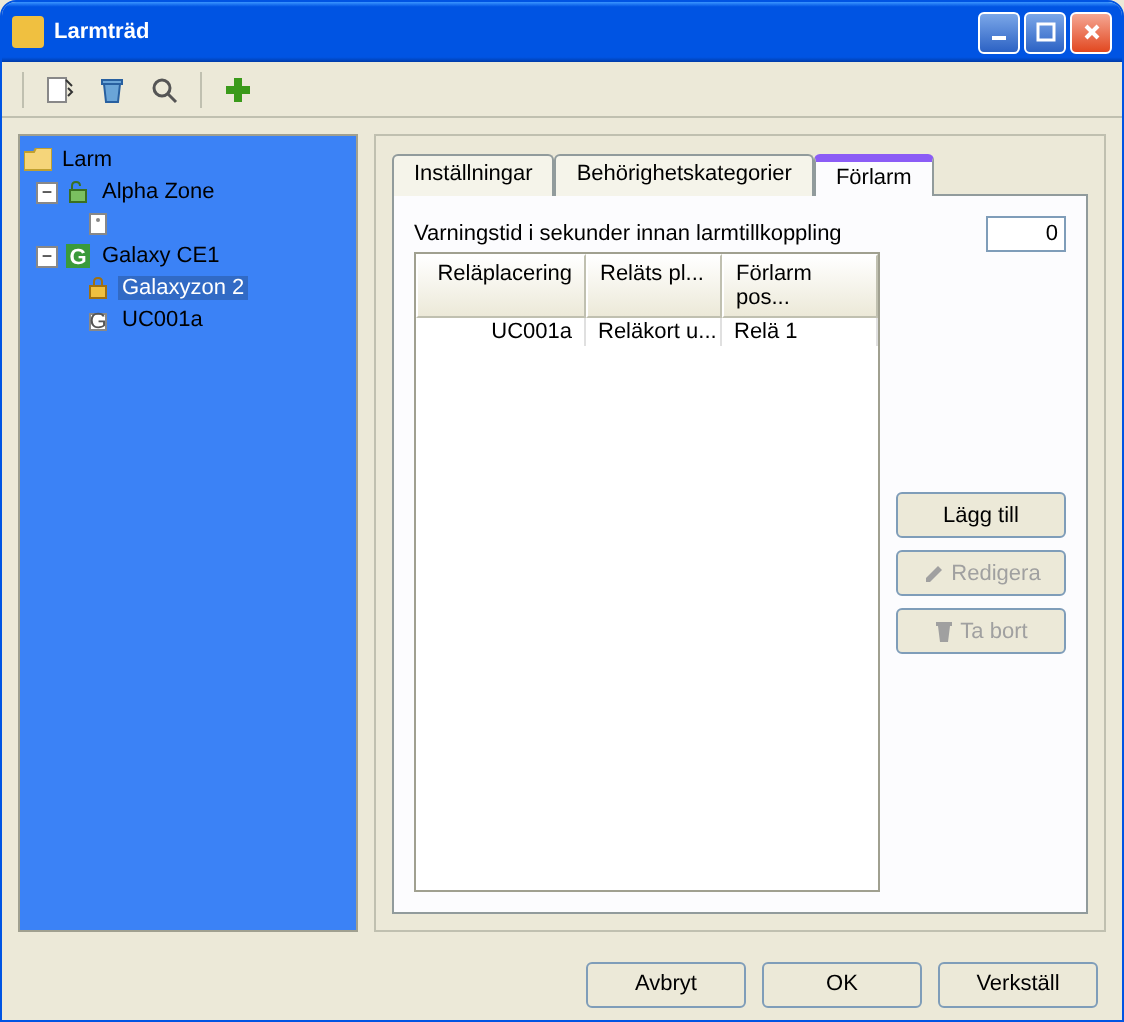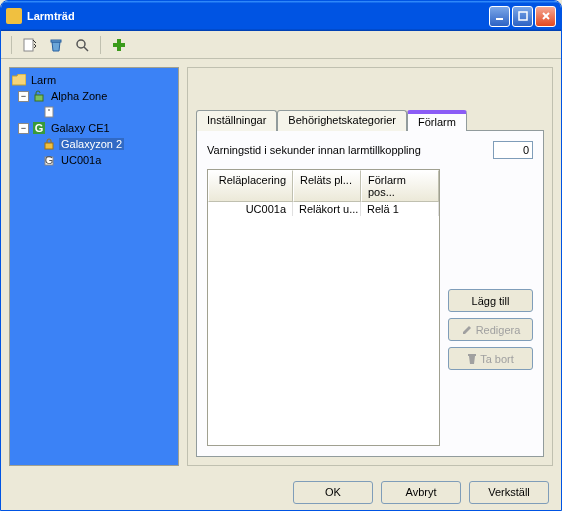--- a/index.html
+++ b/index.html
@@ -17,25 +17,25 @@
 .toolbar .tbtn { width: 20px; height: 20px; display: flex; align-items: center; justify-content: center; cursor: pointer; }
 .content { flex: 1; display: flex; padding: 8px; gap: 8px; }
 .tree-panel { width: 170px; border: 1px solid #a0a090; background: #3b82f6; padding: 4px 2px; overflow: auto; }
 .tree-node { display: flex; align-items: center; height: 16px; padding: 1px 0; cursor: pointer; white-space: nowrap; }
 .tree-node .toggle { width: 11px; height: 11px; border: 1px solid #888; display: flex; align-items: center; justify-content: center; font-size: 9px; line-height: 1; margin-right: 3px; cursor: pointer; background: white; }
 .tree-node .spacer { display: inline-block; }
 .tree-node .nicon { width: 14px; height: 14px; margin-right: 3px; display: inline-flex; align-items: center; justify-content: center; font-size: 10px; }
 .tree-node .label { padding: 0 2px; }
 .tree-node.selected .label { background: #316ac5; color: white; }
 .right-panel { flex: 1; border: 1px solid #c0c0b0; background: #ece9d8; padding: 8px; display: flex; flex-direction: column; position: relative; }
-.tabs { display: flex; position: relative; top: 1px; z-index: 2; margin-top: 33px; }
+.tabs { display: flex; position: relative; top: 1px; z-index: 2; }
 .tab { padding: 3px 10px 3px 10px; border: 1px solid #919b9c; border-bottom: none; background: #f5f4ea; margin-right: 0; cursor: pointer; border-radius: 3px 3px 0 0; }
 .tab.active { background: #fcfcfe; border-top: 4px solid #8b5cf6; padding-top: 2px; position: relative; z-index: 3; }
 .tab-content { flex: 1; border: 1px solid #919b9c; background: #fcfcfe; padding: 10px; display: flex; flex-direction: column; }
-.warning-row { display: flex; align-items: center; margin-bottom: 10px; }
+.warning-row { display: flex; align-items: center; }
 .warning-row .lbl { flex: 1; }
 .warning-row input { width: 40px; height: 18px; border: 1px solid #7f9db9; padding: 0 3px; text-align: right; }
 .table-area { flex: 1; display: flex; gap: 8px; }
 .table-wrap { flex: 1; border: 1px solid #a0a090; background: white; display: flex; flex-direction: column; }
 .thead { display: flex; background: #ece9d8; }
 .th { border: 1px solid #fff; border-right-color: #c0c0b0; border-bottom-color: #c0c0b0; padding: 3px 6px; background: linear-gradient(to bottom, #fff, #ece9d8); cursor: pointer; }
 .th1 { width: 85px; text-align: right; } .th2 { width: 68px; } .th3 { flex: 1; }
 .trow { display: flex; }
 .td { padding: 1px 6px; border-right: 1px solid #e0e0e0; overflow: hidden; white-space: nowrap; }
 .side-btns { width: 85px; display: flex; flex-direction: column; gap: 6px; padding-top: 120px; }
@@ -206,17 +206,17 @@
                 </svg>
                 <span>Ta bort</span>
               </button>
           </div>
         </div>
       </div>
     </div>
   </div>
 
   <div class="bottom-btns">
+    <button>Avbryt</button>
     <button>OK</button>
-    <button>Avbryt</button>
     <button>Verkställ</button>
   </div>
 </div>
 
 </body></html>

